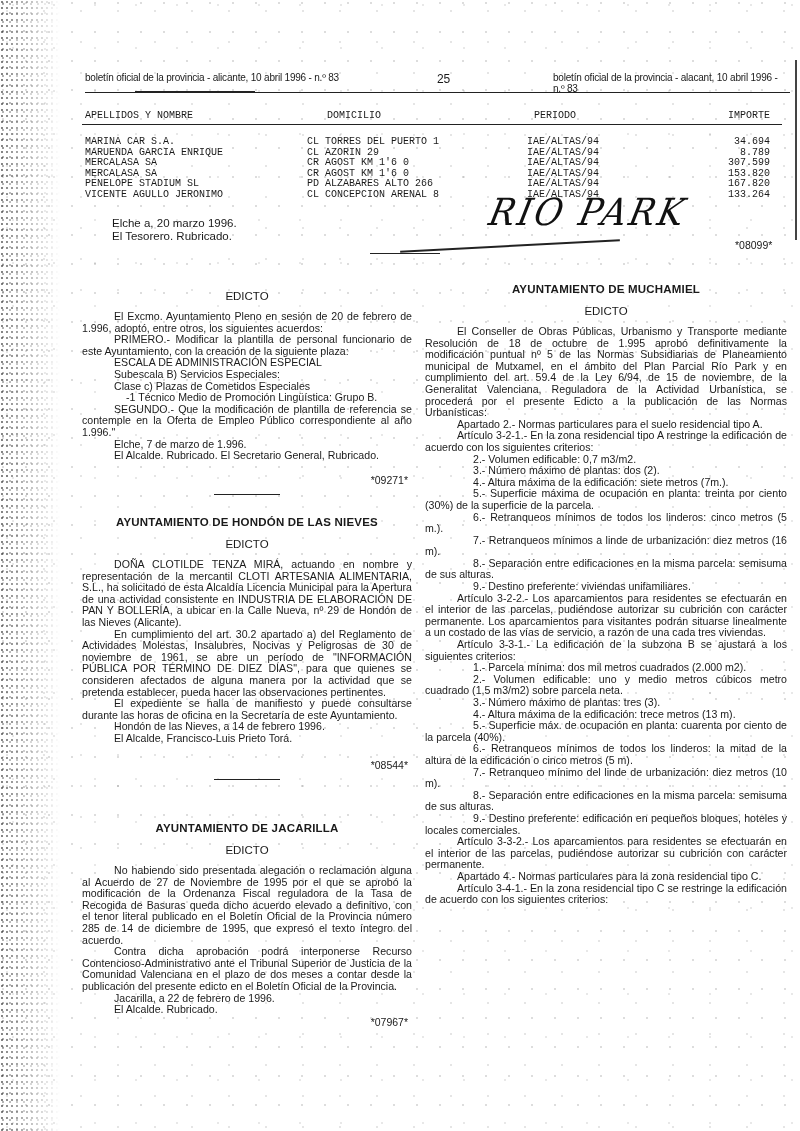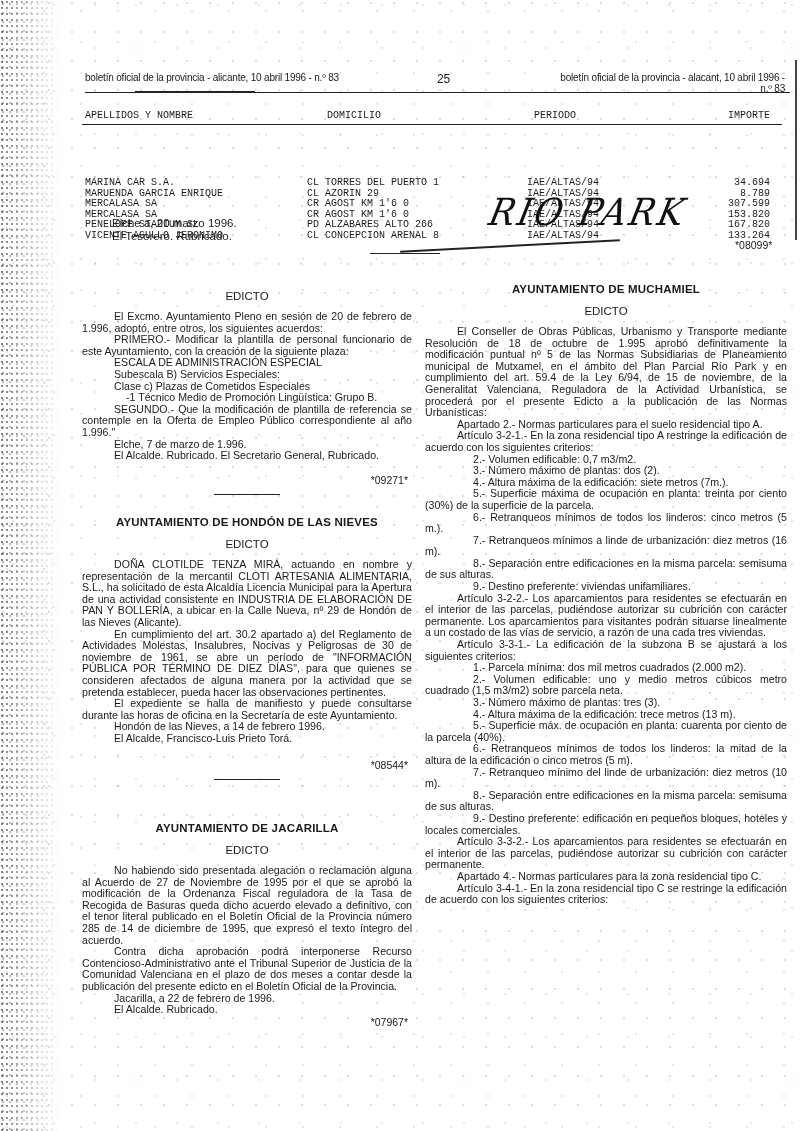--- a/index.html
+++ b/index.html
@@ -22,30 +22,30 @@
   }
   .right-edge {
     position: absolute; right: 3px; top: 60px; width: 2px; height: 180px; background: #444;
   }
   .running-header {
     position: absolute; top: 72px; left: 85px; width: 700px; height: 16px;
     font-size: 10px; letter-spacing: -0.2px;
   }
   .running-header .left-title { position: absolute; left: 0; top: 0; }
   .running-header .page-num { position: absolute; left: 352px; top: 0; font-size: 12px; }
-  .running-header .right-title { position: absolute; left: 468px; top: 0; text-align: right; }
+  .running-header .right-title { position: absolute; left: 468px; top: 0; }
   .header-rule { position: absolute; top: 92px; left: 85px; width: 705px; height: 1px; background: #222; }
   .header-rule.thick { top: 91px; left: 135px; width: 120px; height: 2px; }
 
   
   .tax-table { position: absolute; top: 110px; left: 82px; width: 700px; font-family: "Liberation Mono", monospace; font-size: 10px; }
   .tax-table .thead { position: relative; height: 14px; border-bottom: 1px solid #222; }
   .tax-table .thead span { position: absolute; top: 0; }
   .tax-table .row { position: relative; height: 10.5px; line-height: 10.5px; }
-  .tax-table .row span { position: absolute; top: 0; white-space: nowrap; margin-top: 41px; }
+  .tax-table .row span { position: absolute; top: 0; white-space: nowrap; }
   .c-name { left: 3px; text-align: center; }
   .c-addr { left: 225px; }
   .c-per { left: 445px; }
   .c-imp { right: 12px; text-align: right; }
   .tbody { margin-top: 12px; }
 
   .col-left { position: absolute; left: 82px; width: 330px; }
   .col-right { position: absolute; left: 425px; width: 362px; }
   .p { font-size: 10.6px; line-height: 11.6px; text-align: justify; margin: 0; }
   .ind { text-indent: 32px; }

